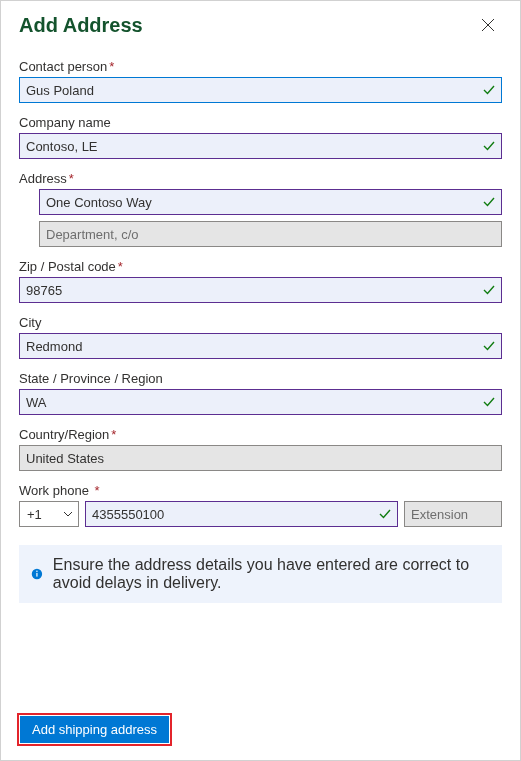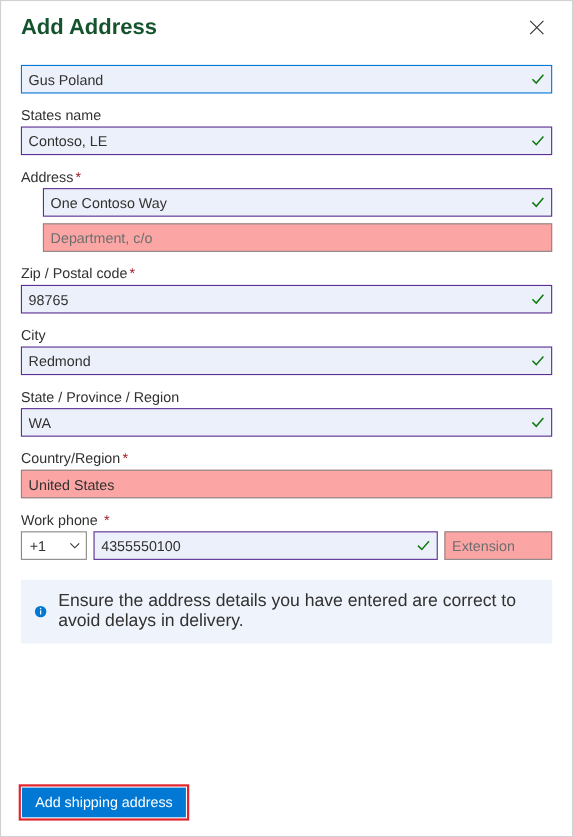--- a/index.html
+++ b/index.html
@@ -6,21 +6,21 @@
   html, body { width: 521px; height: 761px; font-family: "Segoe UI", Arial, sans-serif; background: #fff; color: #323130; }
   .panel { width: 521px; height: 761px; border: 1px solid #d1d1d1; display: flex; flex-direction: column; }
   .header { display: flex; align-items: center; justify-content: space-between; padding: 10px 18px 0 18px; }
   .header h1 { font-size: 20px; font-weight: 600; color: #14532d; }
   .close-btn { background: none; border: none; width: 28px; height: 28px; cursor: pointer; display: flex; align-items: center; justify-content: center; }
   .body { padding: 20px 18px 10px 18px; flex: 0 0 auto; }
   .field { margin-bottom: 12px; }
   .label { font-size: 13px; color: #323130; margin-bottom: 3px; display: block; }
   .req { color: #a4262c; margin-left: 2px; }
   .input-wrap { position: relative; }
-  .text-input { width: 100%; height: 26px; padding: 3px 26px 3px 6px; font-size: 13px; font-family: inherit; border: 1px solid #8a8886; background: #fca5a5; color: #323130; outline: none; }
+  .text-input { width: 100%; height: 26px; padding: 3px 26px 3px 6px; font-size: 13px; font-family: inherit; border: 1px solid #8a8886; background: #e5e5e5; color: #323130; outline: none; }
   .valid { background: #ecf0fa; border: 1px solid #5c2e91; }
   .focus { background: #ecf0fa; border: 1.5px solid #0078d4; }
   .check { position: absolute; right: 6px; top: 50%; transform: translateY(-50%); pointer-events: none; }
   .stack > .input-wrap { margin-bottom: 6px; margin-left: 20px; }
   .stack > .input-wrap:last-child { margin-bottom: 0; }
   .phone-row { display: flex; gap: 6px; }
   .cc-select { width: 60px; height: 26px; border: 1px solid #8a8886; background: #fff; display: flex; align-items: center; justify-content: space-between; padding: 0 5px 0 7px; font-size: 13px; cursor: pointer; }
   .phone-main { flex: 1; position: relative; }
   .ext { width: 98px; text-decoration: underline; }
   .ext .text-input { padding-right: 6px; }
@@ -41,31 +41,34 @@
     <button class="close-btn">
       <svg width="14" height="14" viewBox="0 0 14 14">
           <path d="M1 1 L13 13 M13 1 L1 13" stroke="#323130" stroke-width="1"></path>
         </svg>
     </button>
   </div>
 
   <div class="body">
 
     <div class="field">
+      <label class="label">
+        <span>Contact person</span><span class="req">*</span>
+      </label>
       <div class="input-wrap">
         <input class="text-input focus" type="text" value="Gus Poland" style="">
         <svg class="check" width="14" height="14" viewBox="0 0 14 14">
             <path d="M2 7 L5.5 10.5 L12 3" stroke="#107c10" stroke-width="1.4" fill="none"></path>
           </svg>
       </div>
     </div>
 
     <div class="field">
       <label class="label">
-        <span>States name</span>
+        <span>Company name</span>
       </label>
       <div class="input-wrap">
         <input class="text-input valid" type="text" value="Contoso, LE" style="">
         <svg class="check" width="14" height="14" viewBox="0 0 14 14">
             <path d="M2 7 L5.5 10.5 L12 3" stroke="#107c10" stroke-width="1.4" fill="none"></path>
           </svg>
       </div>
     </div>
 
     <div class="field">

